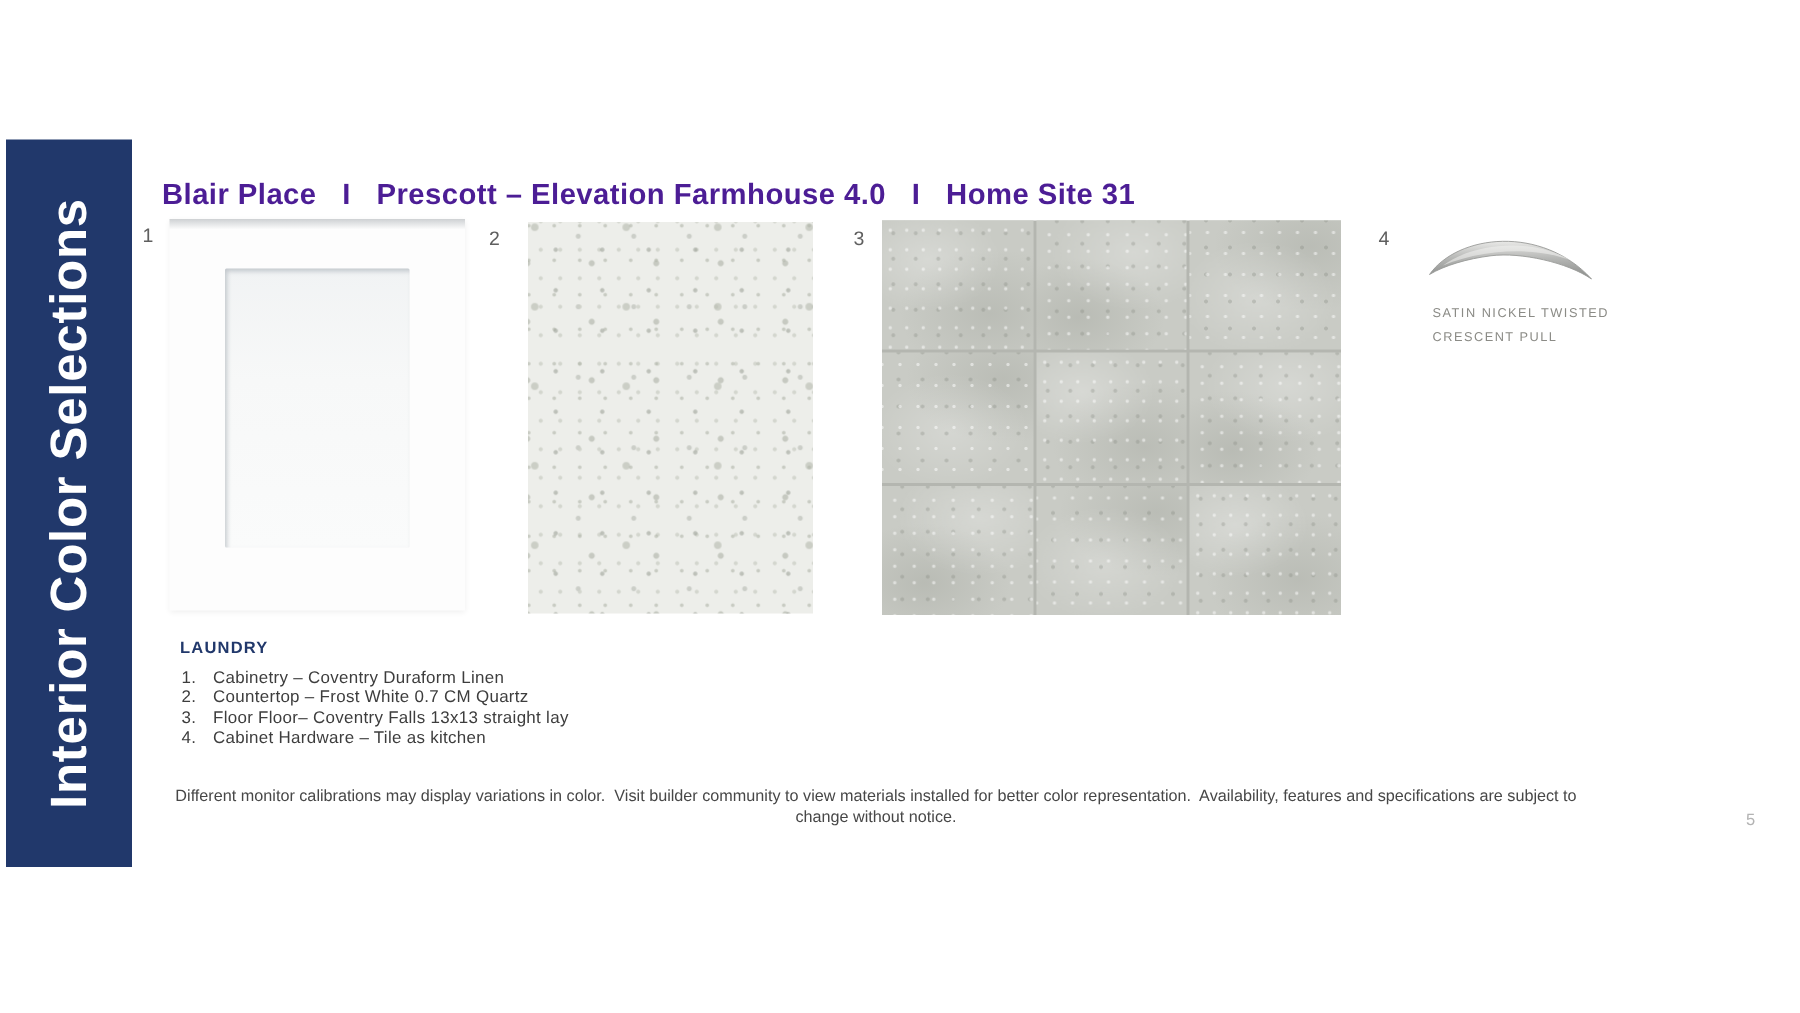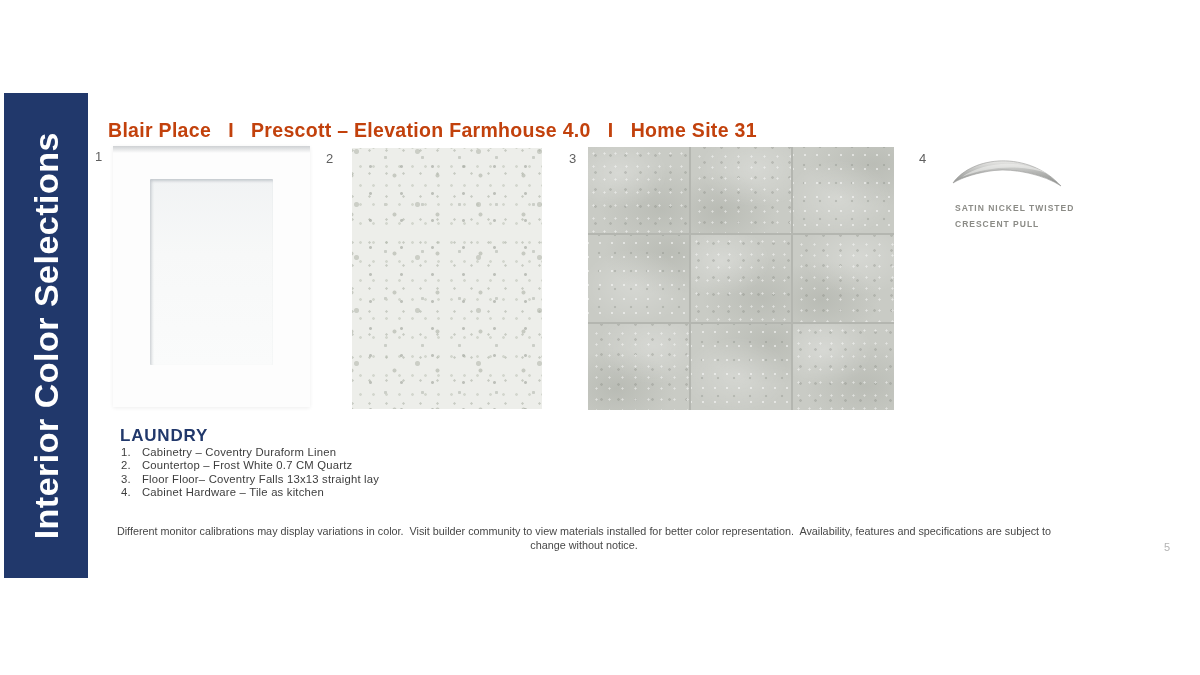--- a/index.html
+++ b/index.html
@@ -15,21 +15,21 @@
   }
   .sidebar-text {
     writing-mode:vertical-rl; transform:rotate(180deg);
     color:#ffffff; font-size:34px; font-weight:bold; letter-spacing:0.5px;
     white-space:nowrap;
   }
 
   
   .title {
     position:absolute; left:108px; top:119px; margin:0;
-    font-size:19.5px; font-weight:600; color:#c2410c;
+    font-size:19.5px; font-weight:600; color:#4c1d95;
     white-space:pre; letter-spacing:0.3px;
   }
 
   
   .sample-num { position:absolute; font-size:13px; color:#5f5f5f; }
   .n1 { left:95px;  top:149px; }
   .n2 { left:326px; top:151px; }
   .n3 { left:569px; top:151px; }
   .n4 { left:919px; top:151px; }
 
@@ -96,27 +96,27 @@
       radial-gradient(ellipse 90px 60px at 80% 20%, rgba(128,132,122,0.20), transparent 72%);
     background-size:12px 14px, 16px 18px, 100% 100%, 100% 100%;
     background-position:6px 1px, 3px 9px, 0 0, 0 0;
   }
 
   
   .pull-wrap { position:absolute; left:948px; top:148px; width:120px; height:44px; }
   .hw-caption {
     position:absolute; left:955px; top:200px;
     font-size:8.5px; letter-spacing:1px; color:#8b8b86;
-    line-height:16px; font-weight:700;
+    line-height:16px; font-weight:400;
   }
 
   
   .laundry-heading {
     position:absolute; left:120px; top:426px;
-    font-size:17px; font-weight:bold; color:#21386b; letter-spacing:0.8px;
+    font-size:11px; font-weight:bold; color:#21386b; letter-spacing:0.8px;
   }
   .laundry-list {
     position:absolute; left:121px; top:446px;
     font-size:11.3px; color:#3d3d3d; letter-spacing:0.2px;
   }
   .l-item { display:flex; line-height:13.4px; }
   .l-num  { width:21px; flex:0 0 auto; }
 
   
   .disclaimer {

